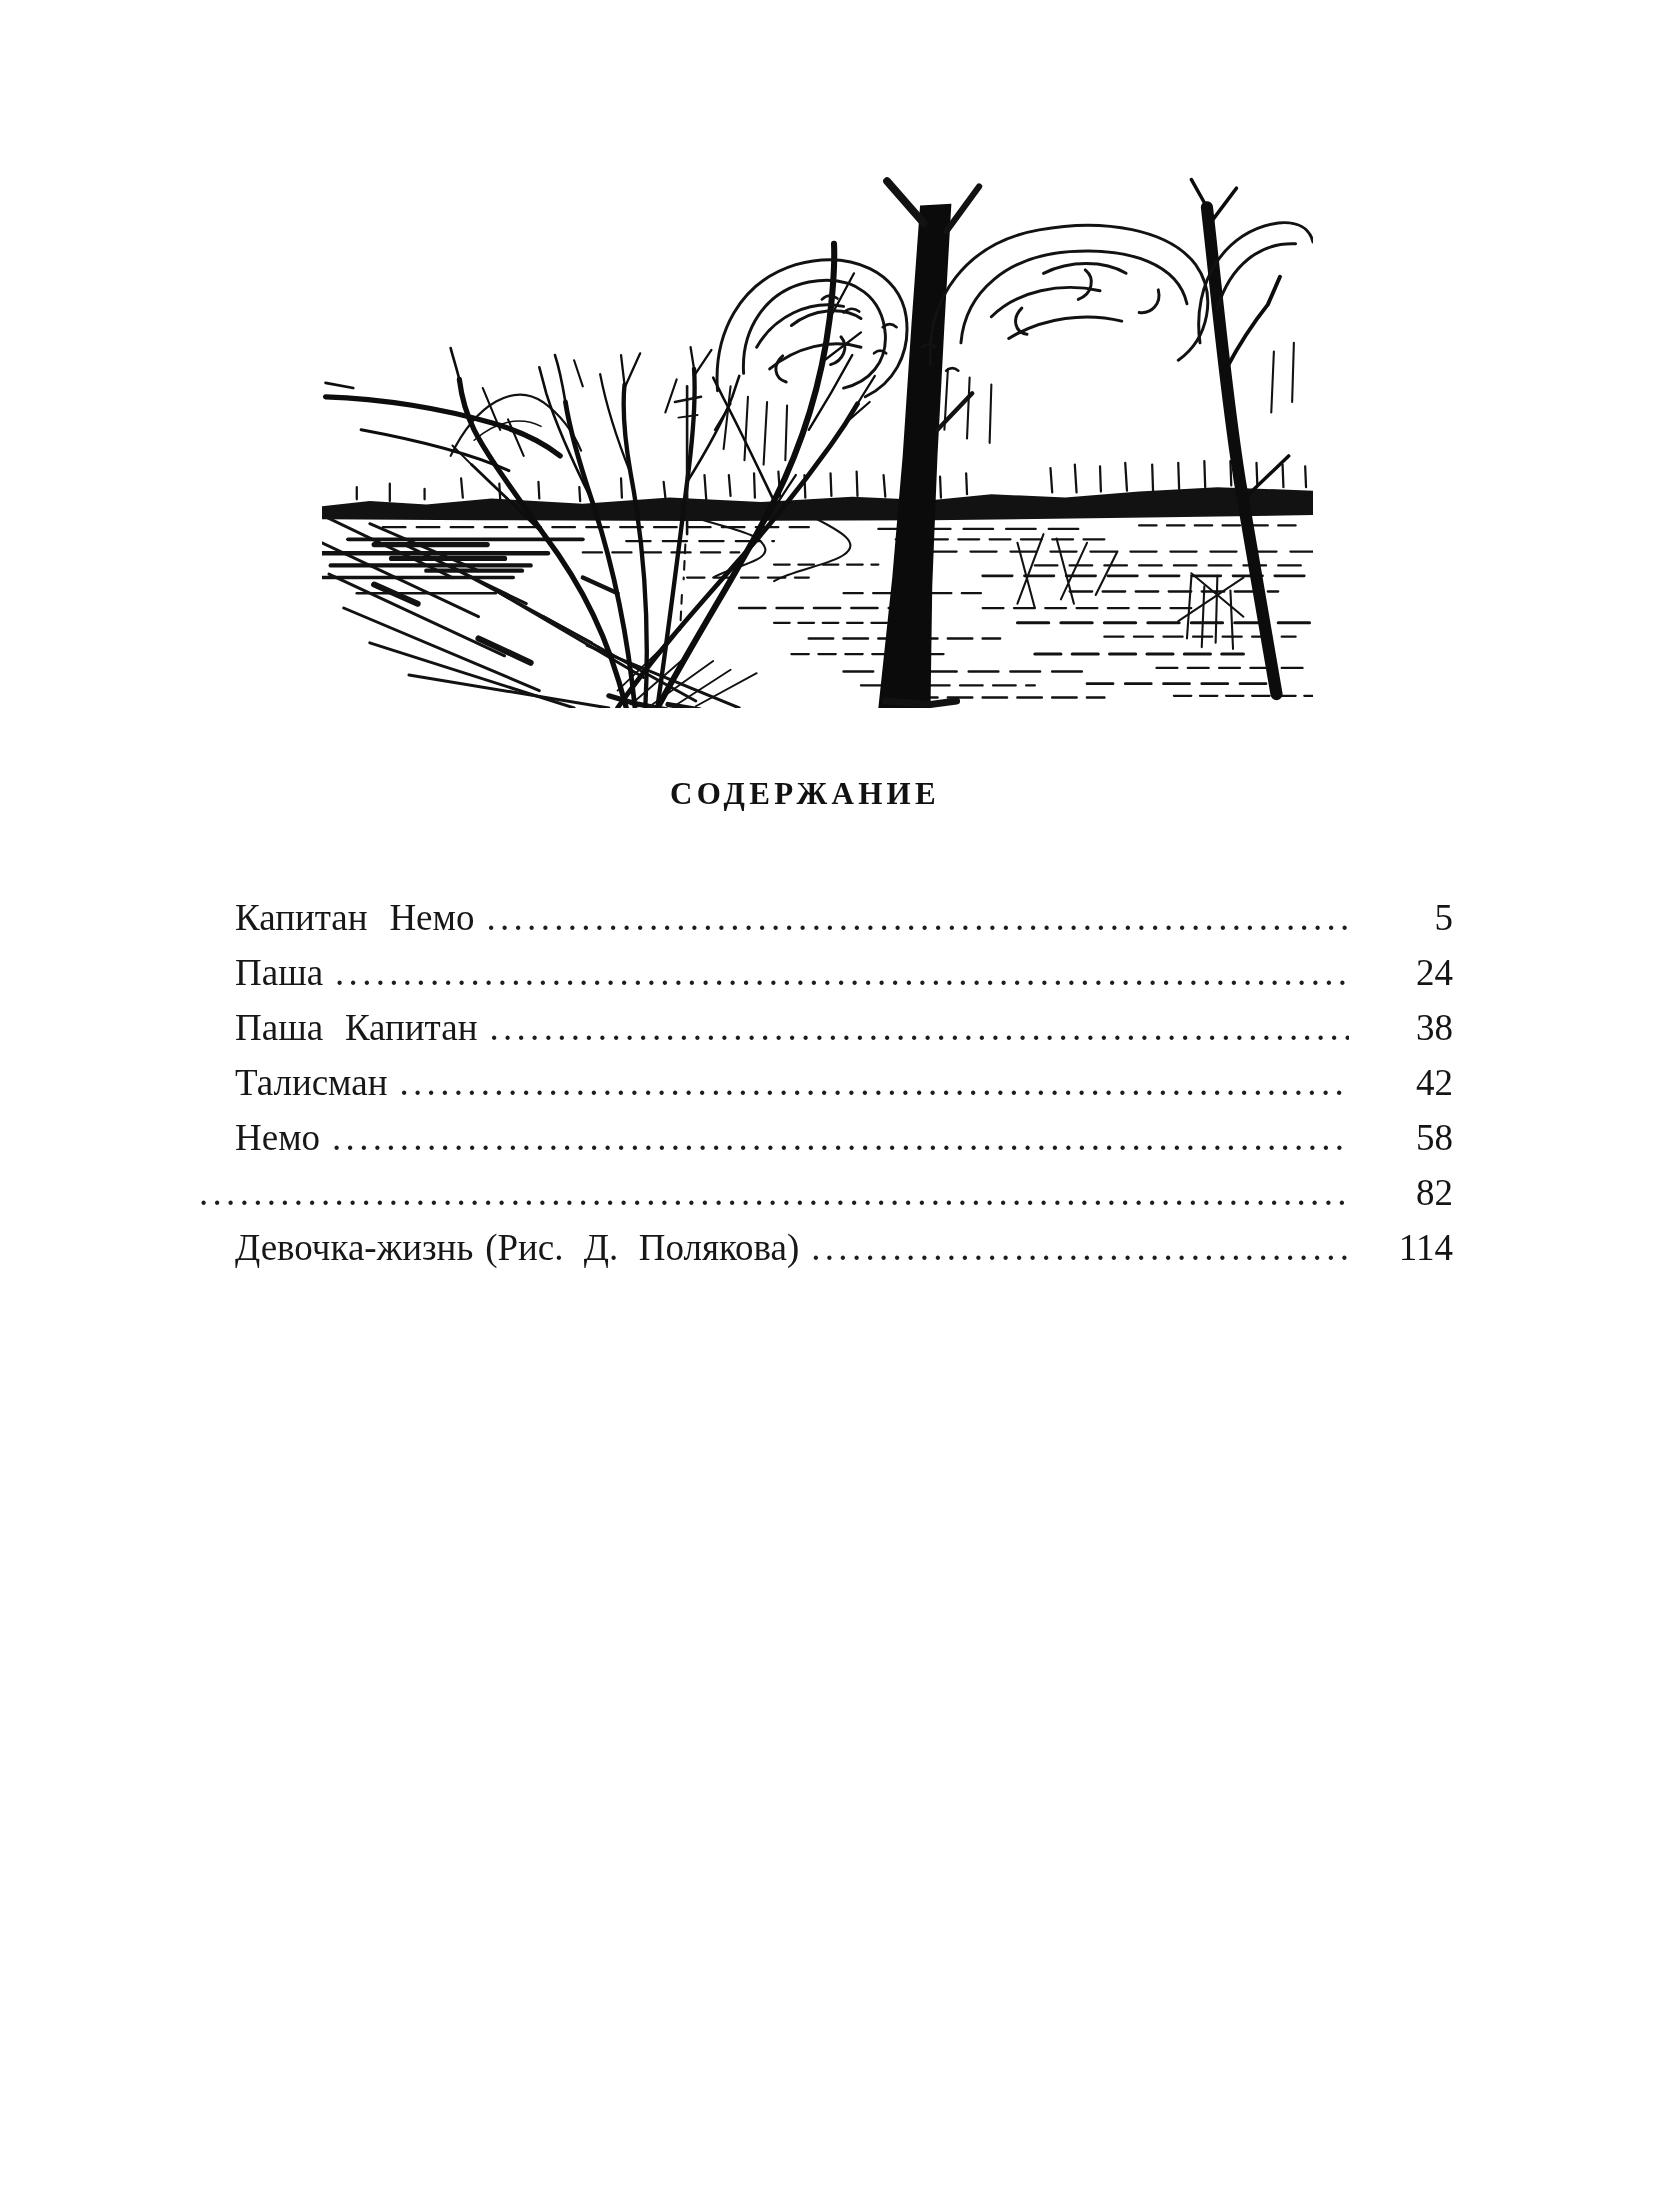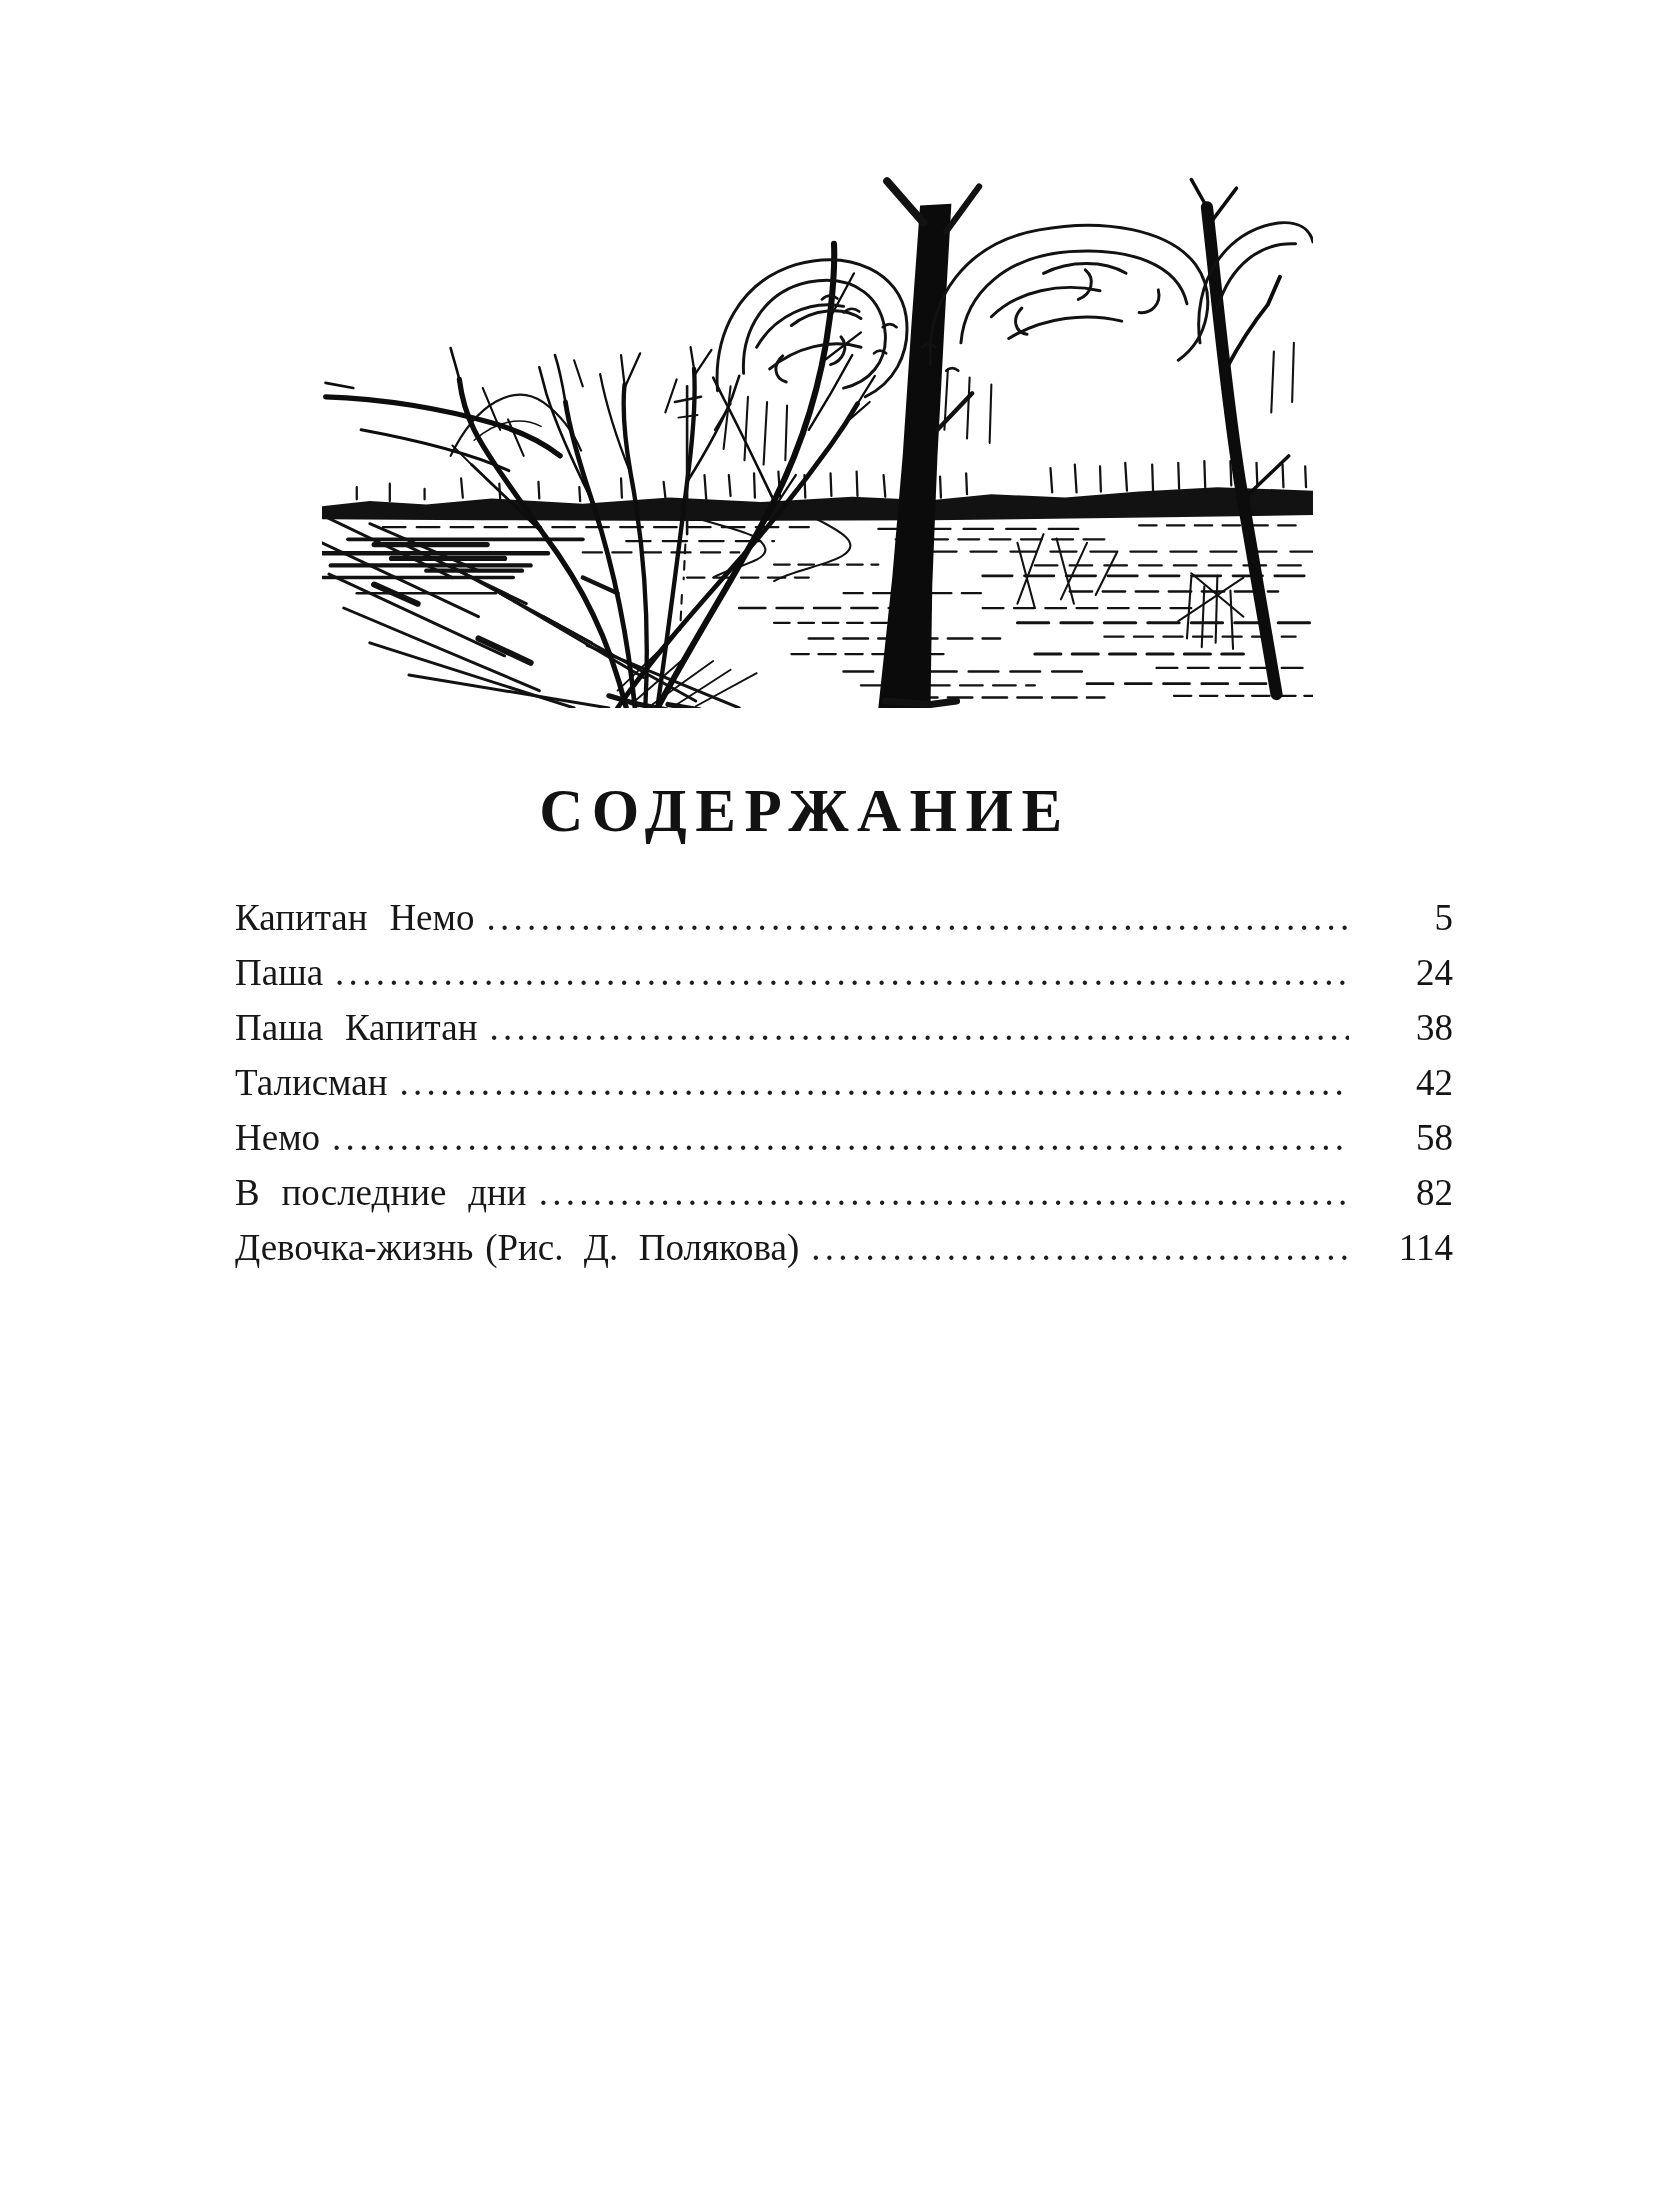--- a/index.html
+++ b/index.html
@@ -11,21 +11,21 @@
     color:#171717;
     overflow:hidden;
   }
   .illustration{
     position:absolute;left:322px;top:169px;width:991px;height:539px;
   }
   .illustration svg{width:100%;height:100%;display:block;}
   .heading{
     position:absolute;left:0;right:52px;top:776px;
     text-align:center;
-    font-size:61px;font-weight:bold;
+    font-size:31px;font-weight:bold;
     letter-spacing:0.14em;
     color:#121212;
   }
   .toc{
     position:absolute;left:187px;top:890px;width:1266px;
   }
   .toc-row{
     display:flex;align-items:baseline;
     height:55px;
     font-size:37px;line-height:55px;
@@ -265,21 +265,20 @@
     </div>
 
     <div class="toc-row">
       <span class="toc-title">Немо</span>
 
       <span class="toc-leader">........................................................................................................</span>
       <span class="toc-page">58</span>
     </div>
 
     <div class="toc-row">
-      <span class="toc-title">В последние дни</span>
 
       <span class="toc-leader">........................................................................................................</span>
       <span class="toc-page">82</span>
     </div>
 
     <div class="toc-row">
       <span class="toc-title">Девочка-жизнь</span>
       <span class="toc-note">(Рис. Д. Полякова)</span>
       <span class="toc-leader">........................................................................................................</span>
       <span class="toc-page">114</span>

